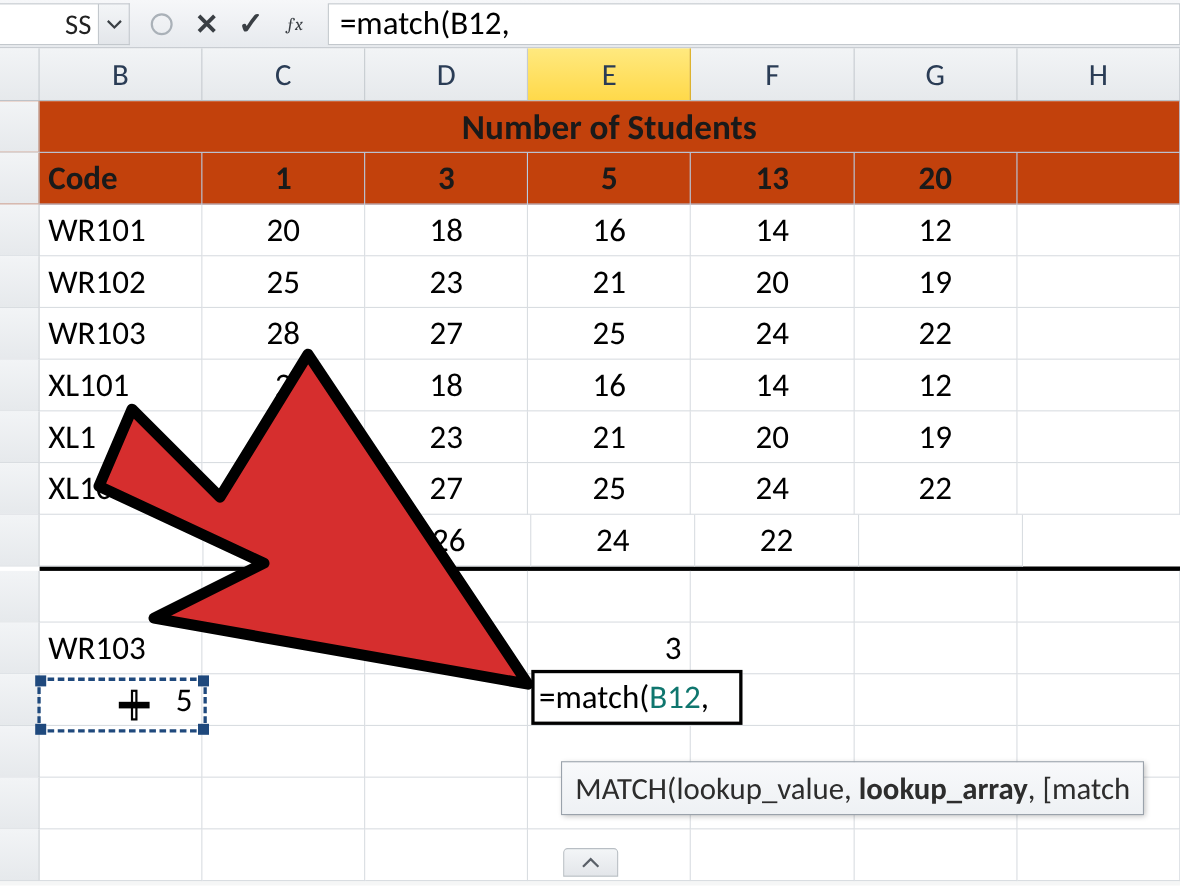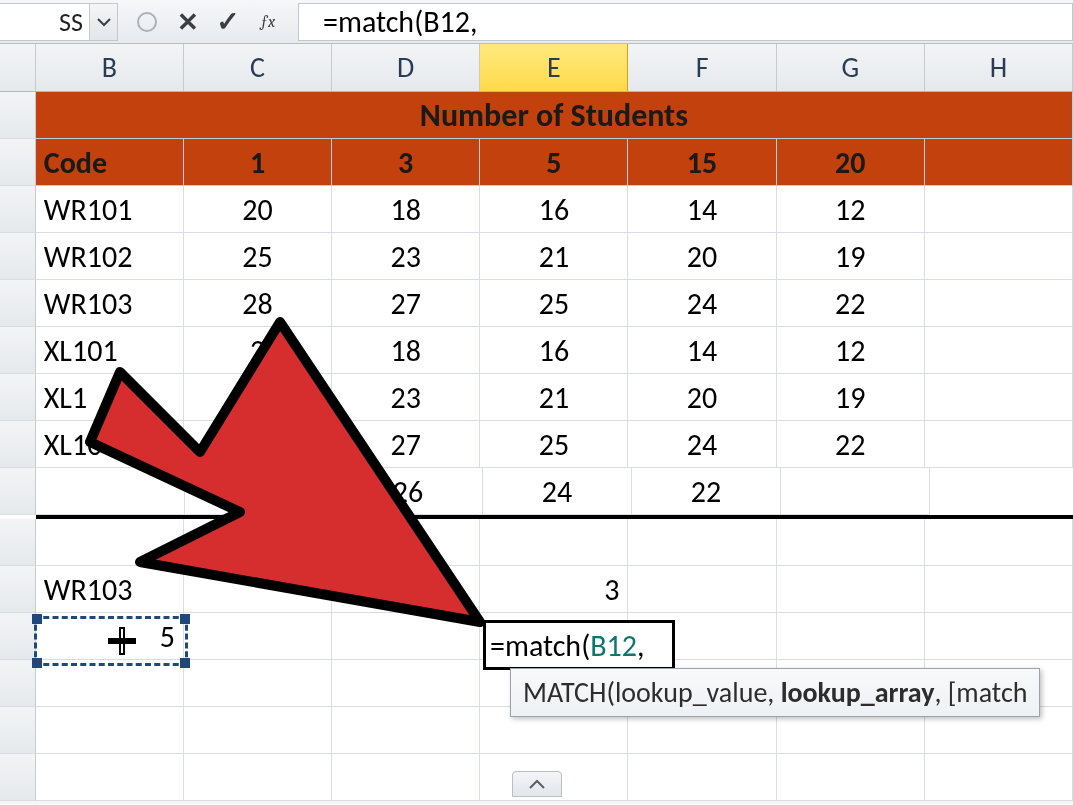--- a/index.html
+++ b/index.html
@@ -59,21 +59,21 @@
     color:#3a3f44;
   }
   .fx-label { font-style: italic; font-family: "Cambria", serif; font-size: 16px; }
   .formula-input {
     flex: 1;
     height: 38px;
     background:#fff;
     border:1px solid #c3c8cd;
     margin-left: 10px;
     display:flex; align-items:center;
-    padding-left:24px;
+    padding-left:10px;
     font-size: 30px;
     font-family: "Calibri", Arial, sans-serif;
     color:#000;
   }
 
   
   .col-headers {
     display:flex;
     height: 48px;
     background: linear-gradient(#f2f4f6,#e6e9ec);
@@ -238,21 +238,21 @@
     <div class="row-head"></div>
     <div class="cell" style="width:1043px; justify-content:center;">Number of Students</div>
   </div>
 
   <div class="row band hdr-row">
     <div class="row-head"></div>
     <div class="cell left">Code</div>
     <div class="cell">1</div>
     <div class="cell">3</div>
     <div class="cell">5</div>
-    <div class="cell">15</div>
+    <div class="cell">13</div>
     <div class="cell">20</div>
     <div class="cell"></div>
   </div>
 
   <div id="data-rows">
       <div class="row">
         <div class="row-head"></div>
         <div class="cell">WR101</div>
         <div class="cell num">20</div>
         <div class="cell num">18</div>
@@ -392,27 +392,27 @@
     <div class="handle" style="left:-5px; top:-5px;"></div>
     <div class="handle" style="right:-5px; top:-5px;"></div>
     <div class="handle" style="left:-5px; bottom:-5px;"></div>
     <div class="handle" style="right:-5px; bottom:-5px;"></div>
   </div>
   <div class="plus-cursor" style="left:108px; top:535px;">
     <span class="wht v"></span>
       <span class="wht h"></span>
   </div>
 
-  <div class="editing-cell" style="left:483px; top:528px; width:192px; height:50px;">
+  <div class="editing-cell" style="left:483px; top:517px; width:192px; height:50px;">
     <span>=match(</span>
       <span class="ref">B12</span>
       <span>,</span>
   </div>
 
-  <div class="fn-tooltip" style="left:510px; top:576px;">
+  <div class="fn-tooltip" style="left:510px; top:600px;">
     <span>MATCH</span>(<span>lookup_value, </span><span class="bold">lookup_array</span><span>, [match</span>
   </div>
 
   <div class="arrow-wrap" style="left:80px; top:220px;">
     <svg width="420" height="330" viewBox="0 0 420 330">
       <path d="M 40 60
                L 120 140
                L 200 10
                L 400 310
                L 60 250

